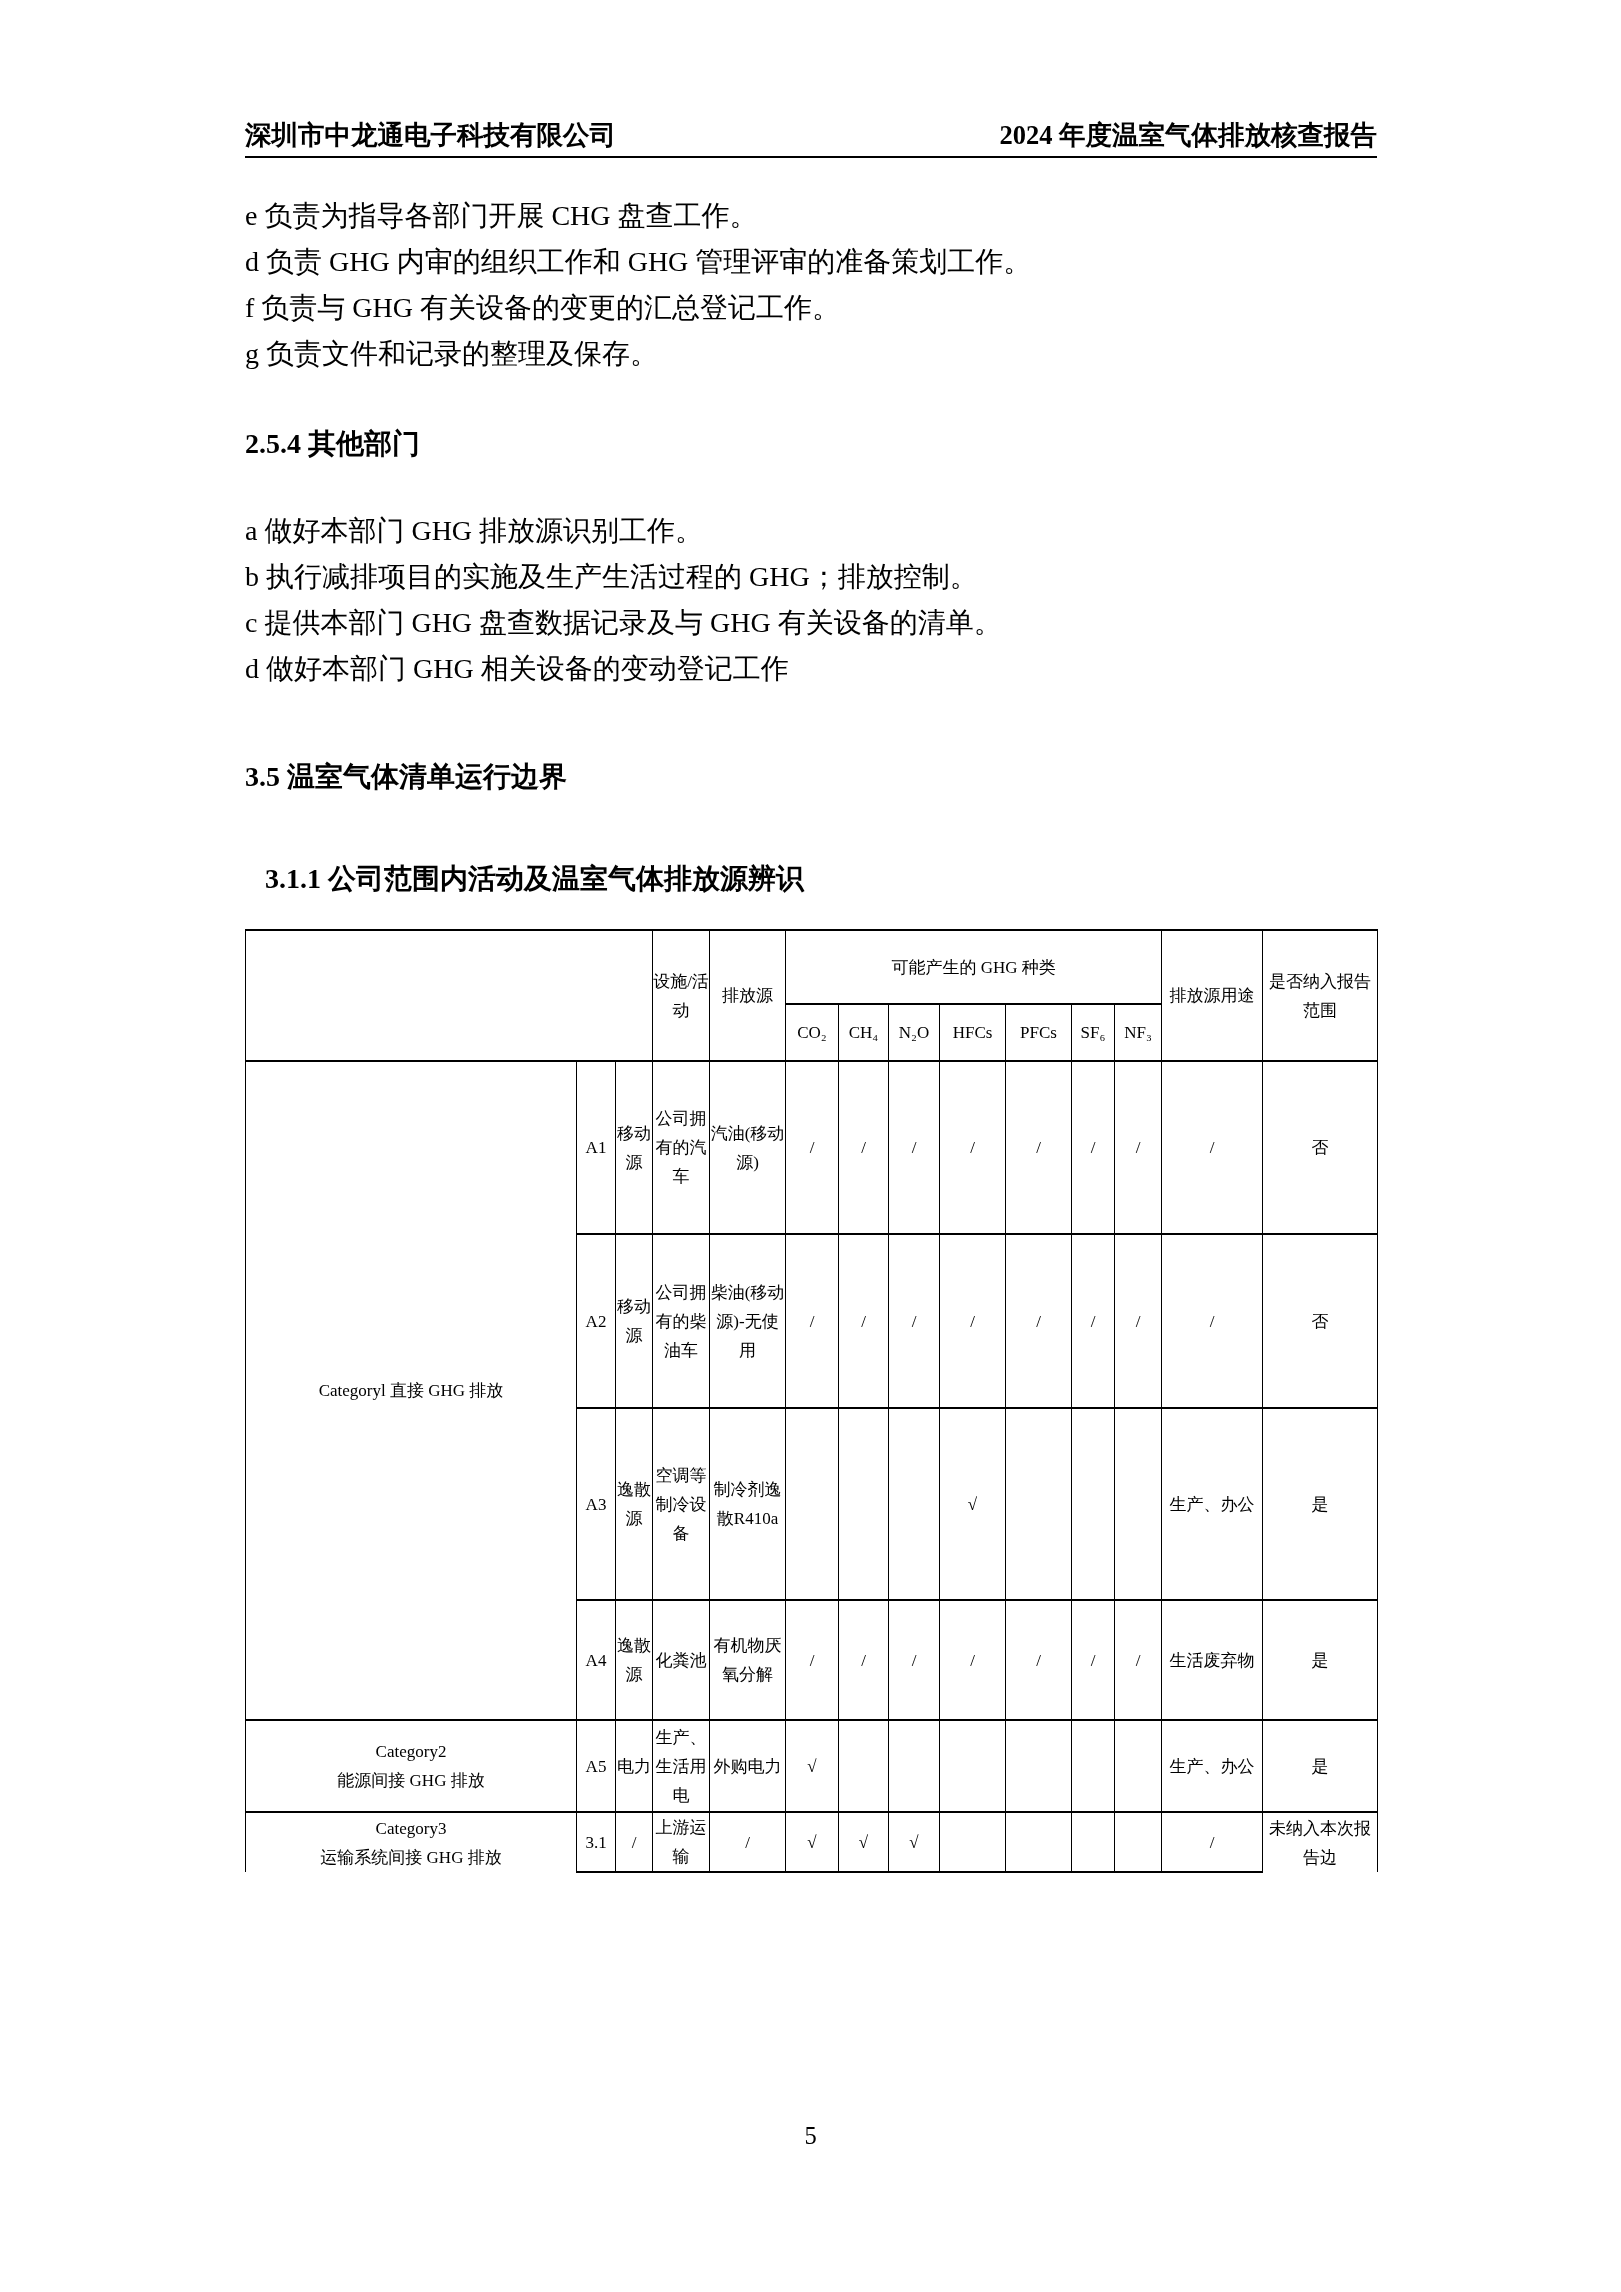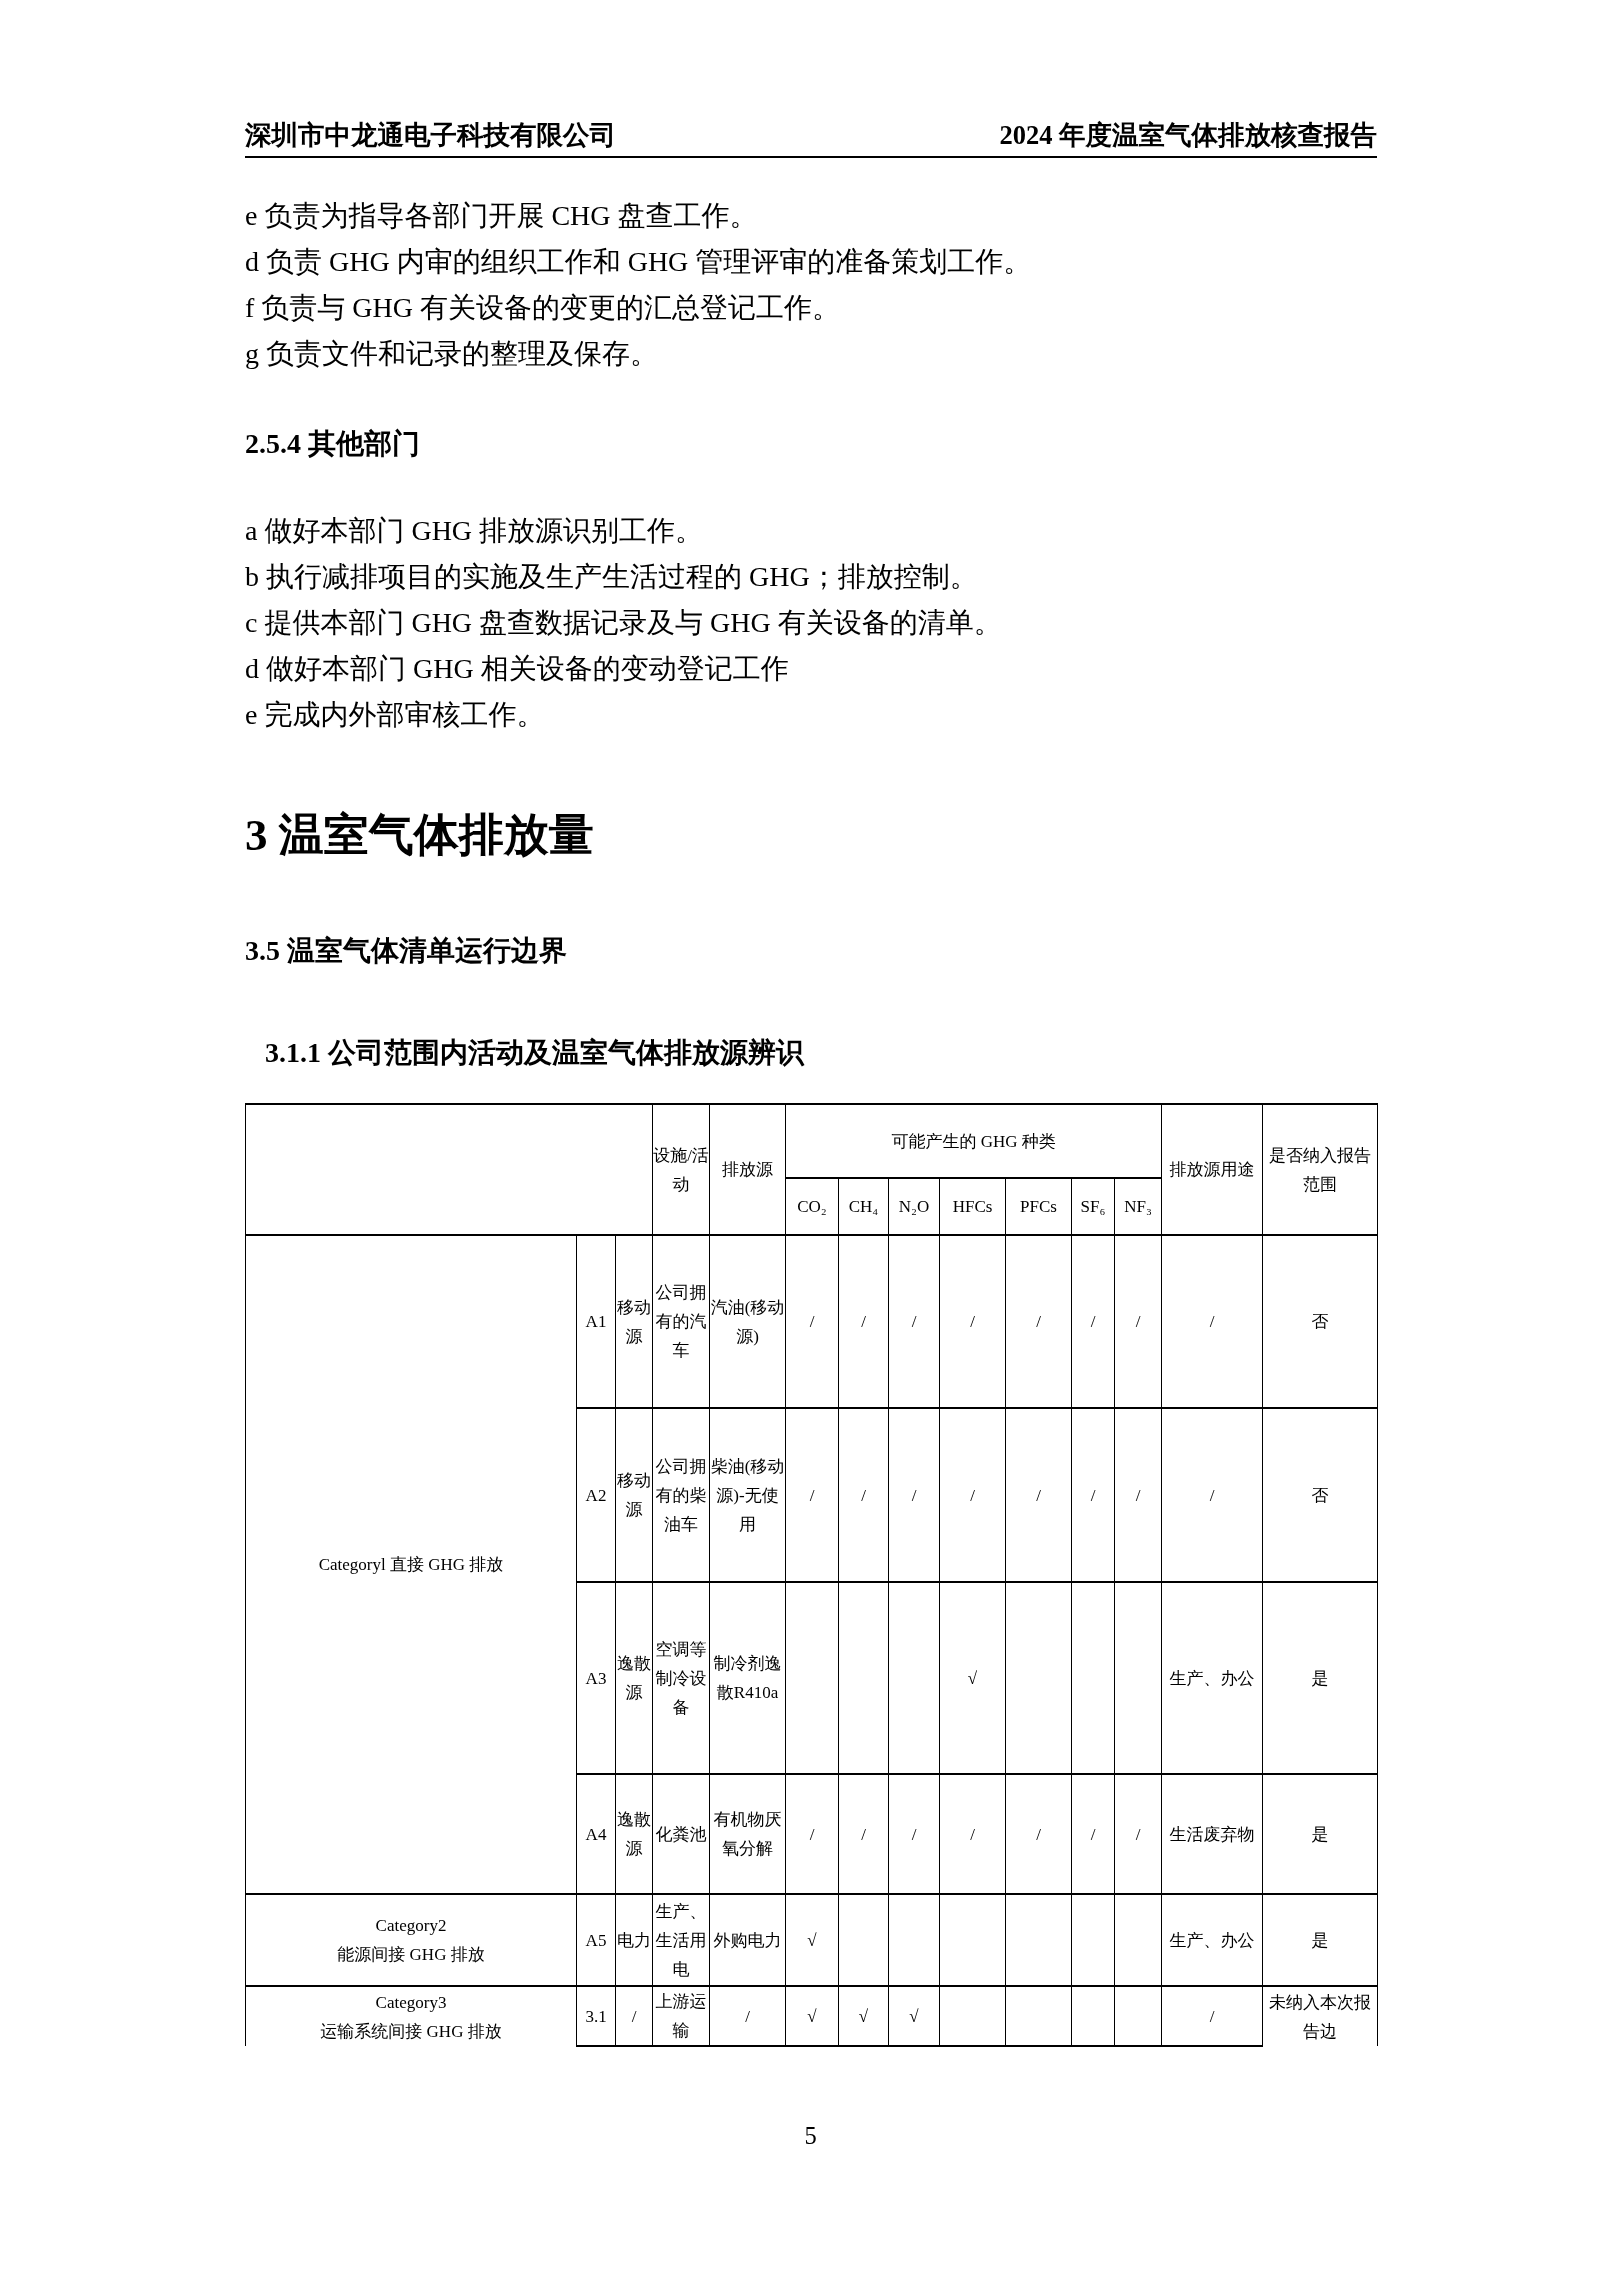--- a/index.html
+++ b/index.html
@@ -79,24 +79,22 @@
     <div>g 负责文件和记录的整理及保存。</div>
   </div>
 
   <h3 class="sec-heading sec-254">2.5.4 其他部门</h3>
 
   <div class="duties">
     <div>a 做好本部门 GHG 排放源识别工作。</div>
     <div>b 执行减排项目的实施及生产生活过程的 GHG；排放控制。</div>
     <div>c 提供本部门 GHG 盘查数据记录及与 GHG 有关设备的清单。</div>
     <div>d 做好本部门 GHG 相关设备的变动登记工作</div>
-    <div>e 完成内外部审核工作。</div>
   </div>
 
-  <h1 class="chapter-heading">3 温室气体排放量</h1>
 
   <h3 class="sec-heading sec-31">3.5 温室气体清单运行边界</h3>
 
   <h3 class="sec-heading sec-311">3.1.1 公司范围内活动及温室气体排放源辨识</h3>
 
   <table class="ghg">
     <colgroup>
       <col style="width:331px">
         <col style="width:39px">
         <col style="width:37px">

